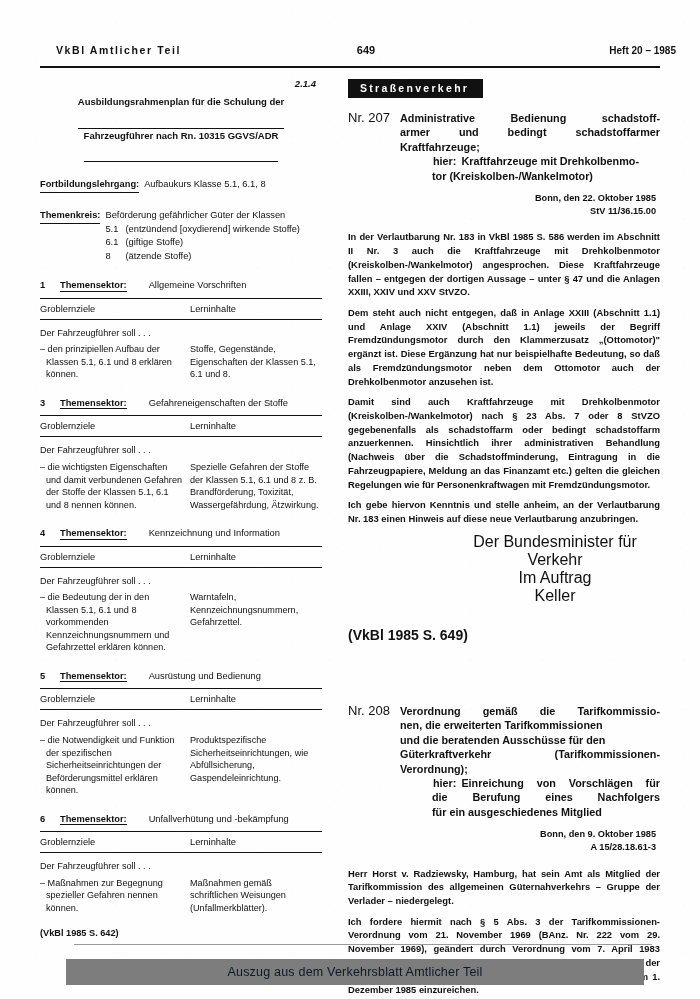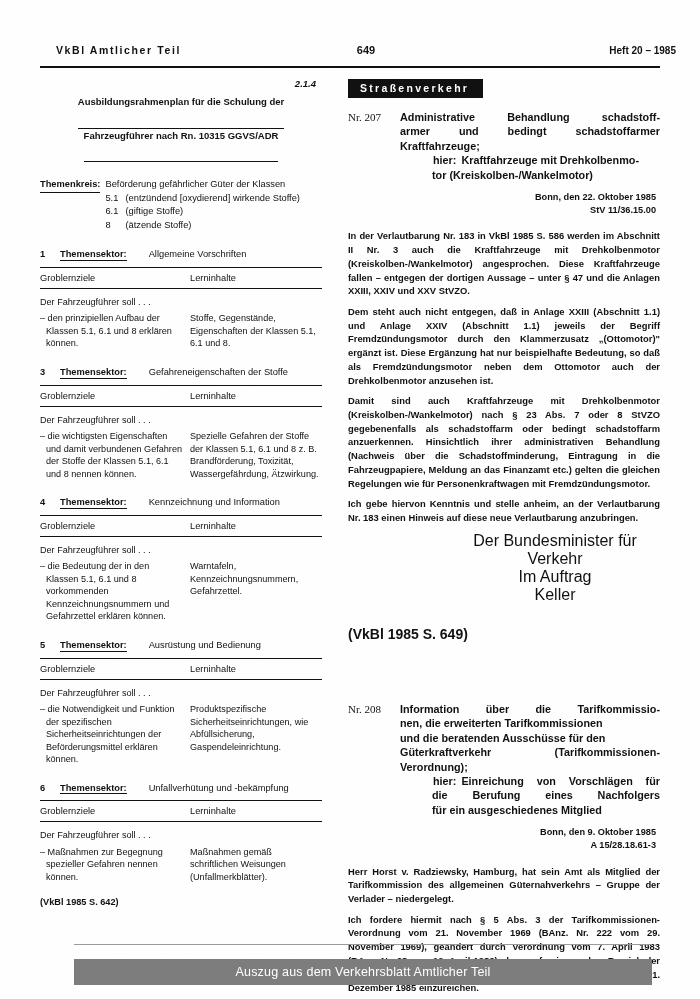--- a/index.html
+++ b/index.html
@@ -201,25 +201,24 @@
     padding: 3px 14px 4px 12px;
     margin-bottom: 12px;
   }
 
   .art-head {
     display: flex;
     align-items: baseline;
     margin-bottom: 2px;
   }
   .art-nr {
-    font-size: 11px;
+    font-size: 13px;
     width: 52px;
     flex: none;
     white-space: nowrap;
-    font-family: Liberation Serif, serif;
   }
   .art-title {
     flex: 1;
     font-size: 10.8px;
     font-weight: bold;
     line-height: 1.34;
   }
   .art-title .just {
     text-align: justify;
     text-align-last: justify;
@@ -261,26 +260,26 @@
   .footer-rule {
     position: absolute;
     left: 74px;
     top: 944px;
     width: 578px;
     height: 0;
     border-top: 1.5px solid #9a9a9a;
   }
   .footer-bar {
     position: absolute;
-    left: 74px;
+    left: 66px;
     top: 959px;
     width: 578px;
     height: 26px;
     background: #7d7d7d;
-    color: #ffffff;
+    color: #0f172a;
     font-size: 12.5px;
     display: flex;
     align-items: center;
     justify-content: center;
     letter-spacing: 0.2px;
   }
 </style>
 </head>
 <body>
 
@@ -295,20 +294,24 @@
 
   <div class="col-left">
 
     <div class="sec-number">2.1.4</div>
 
     <div class="plan-title">
       <span>Ausbildungsrahmenplan für die Schulung der</span><br>
       <span>Fahrzeugführer nach Rn. 10315 GGVS/ADR</span>
     </div>
 
+    <div class="kv-row">
+      <div class="kv-key">Fortbildungslehrgang:</div>
+      <div class="kv-val">Aufbaukurs Klasse 5.1, 6.1, 8</div>
+    </div>
 
     <div class="kv-row">
       <div class="kv-key">Themenkreis:</div>
       <div class="kv-val">
         <span>Beförderung gefährlicher Güter der Klassen</span>
         <span class="sub"><i>5.1</i><span>(entzündend [oxydierend] wirkende Stoffe)</span></span>
         <span class="sub"><i>6.1</i><span>(giftige Stoffe)</span></span>
         <span class="sub"><i>8</i><span>(ätzende Stoffe)</span></span>
       </div>
     </div>
@@ -423,21 +426,21 @@
 
   <div class="col-right">
 
     <div class="section-banner">Straßenverkehr</div>
 
     
     <div>
       <div class="art-head">
         <div class="art-nr">Nr. 207</div>
         <div class="art-title">
-          <div class="just">Administrative Behandlung schadstoff-</div>
+          <div class="just">Administrative Bedienung schadstoff-</div>
           <div class="just">armer und bedingt schadstoffarmer</div>
           <div>Kraftfahrzeuge;</div>
           <div class="sub">
             <span class="lead">hier:</span>
             <span class="rest">Kraftfahrzeuge mit Drehkolbenmo-</span>
           </div>
           <div class="indent">tor (Kreiskolben-/Wankelmotor)</div>
         </div>
       </div>
       <div class="art-meta">
@@ -458,21 +461,21 @@
         </div>
       </div>
       <div class="src-note-r">(VkBl 1985 S. 649)</div>
     </div>
 
     
     <div style="margin-top:60px;">
       <div class="art-head">
         <div class="art-nr">Nr. 208</div>
         <div class="art-title">
-          <div class="just">Information über die Tarifkommissio-</div>
+          <div class="just">Verordnung gemäß die Tarifkommissio-</div>
           <div>nen, die erweiterten Tarifkommissionen</div>
           <div>und die beratenden Ausschüsse für den</div>
           <div class="just">Güterkraftverkehr (Tarifkommissionen-</div>
           <div>Verordnung);</div>
           <div class="sub">
             <span class="lead">hier:</span>
             <span class="rest just">Einreichung von Vorschlägen für</span>
           </div>
           <div class="indent just">die Berufung eines Nachfolgers</div>
           <div class="indent">für ein ausgeschiedenes Mitglied</div>

